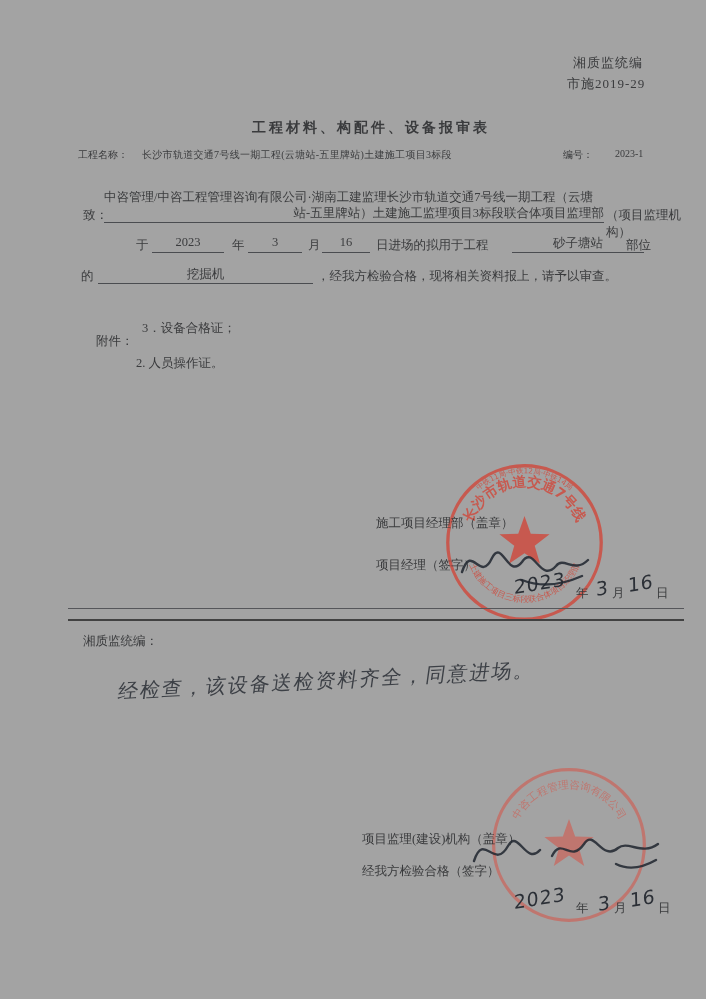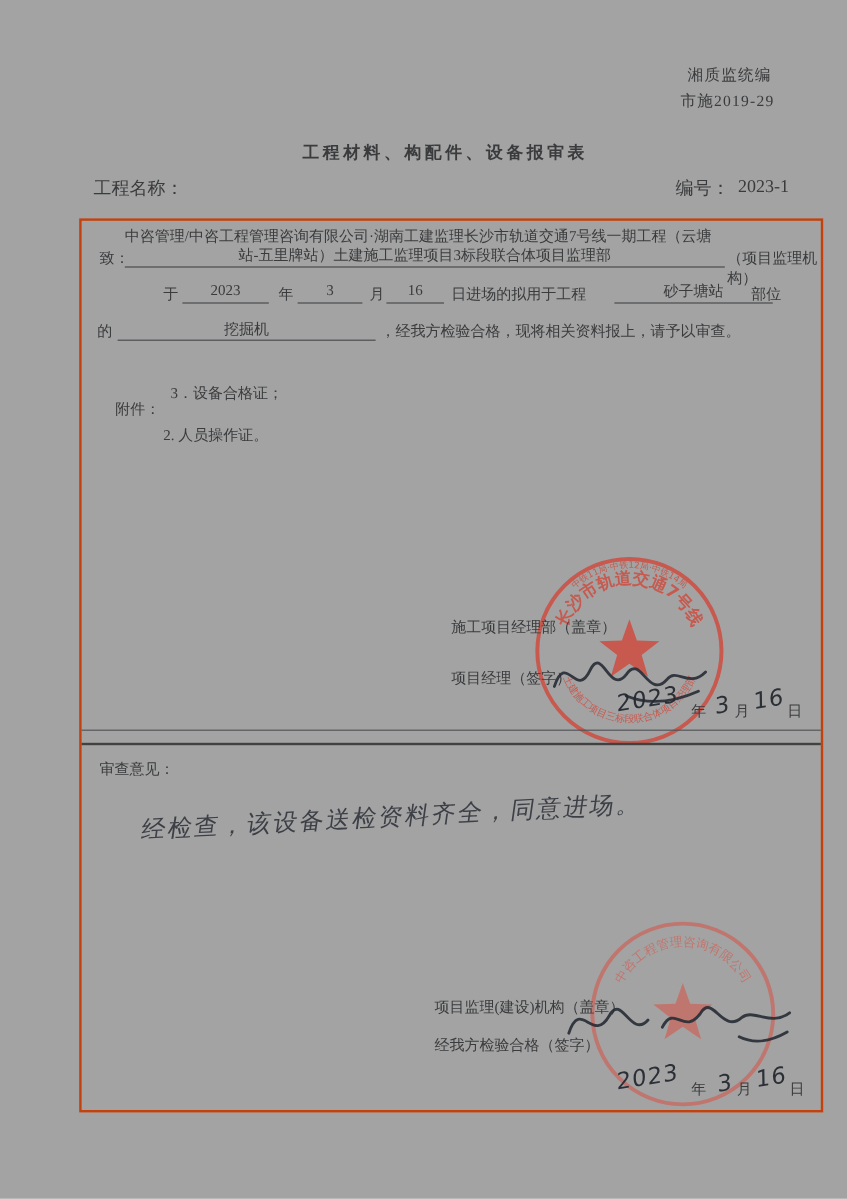--- a/index.html
+++ b/index.html
@@ -15,35 +15,35 @@
     margin:0 auto;
     padding-left:40px;
   }
   .abs{position:absolute;}
   .code-block{left:567px;top:52px;line-height:21px;font-size:13px;letter-spacing:1px;}
   .code-block .l1{padding-left:6px;}
   .form-title{
     left:0;top:101px;width:706px;text-align:center;
     font-size:14px;font-weight:bold;letter-spacing:3px;margin:18px;
   }
-  .project-row{top:148px;font-size:15px;}
+  .project-row{top:148px;font-size:10px;}
   .lbl-project{left:78px;}
   .val-project{left:142px;letter-spacing:.3px;}
   .lbl-number{left:563px;}
   .val-number{left:615px;}
   .form-box{
     left:66px;top:182px;width:616px;height:741px;
-    border:2px solid #c2410c;
+    border:2px solid #a3a3a3;
   }
   .blank{
     display:inline-block;position:absolute;
     border-bottom:1px solid #4a4c50;
     text-align:center;height:17px;
   }
-  .blank.left-align{text-align:center;}
+  .blank.left-align{text-align:right;}
   .divider1{left:0;top:424px;width:616px;border-top:1px solid #55565a;}
   .divider2{left:0;top:435px;width:616px;border-top:2px solid #414141;}
   .seal{pointer-events:none;}
   .seal-contractor{left:374px;top:276px;width:165px;height:165px;opacity:.82;}
   .seal-supervisor{left:420px;top:580px;width:162px;height:162px;opacity:.58;}
   .sig{stroke:#242a33;stroke-width:2.4;fill:none;stroke-linecap:round;opacity:.88;}
   .sig-contractor{left:388px;top:350px;z-index:5;}
   .sig-supervisor{left:398px;top:632px;z-index:5;}
   .hw{
     font-family:"DejaVu Sans", sans-serif;
@@ -72,20 +72,21 @@
 <div class="page">
 
   <div class="abs code-block">
     <div class="l1">湘质监统编</div>
     <div>市施2019-29</div>
   </div>
 
   <h1 class="abs form-title">工程材料、构配件、设备报审表</h1>
 
   <span class="abs project-row lbl-project">工程名称：</span>
+  <span class="abs project-row val-project">长沙市轨道交通7号线一期工程(云塘站-五里牌站)土建施工项目3标段</span>
   <span class="abs project-row lbl-number">编号：</span>
   <span class="abs project-row val-number">2023-1</span>
 
   <div class="abs form-box">
 
     <span class="abs" style="left:36px;top:5px;">中咨管理/中咨工程管理咨询有限公司·湖南工建监理长沙市轨道交通7号线一期工程（云塘</span>
     <span class="abs" style="left:15px;top:23px;">致：</span>
     <span class="blank left-align" style="left:36px;top:21px;width:500px;">站-五里牌站）土建施工监理项目3标段联合体项目监理部</span>
     <span class="abs" style="left:538px;top:23px;">（项目监理机构）</span>
 
@@ -137,21 +138,21 @@
     <span class="abs hw hw-num" style="left:446px;top:392px;">2023</span>
     <span class="abs date-unit" style="left:508px;top:401px;">年</span>
     <span class="abs hw hw-num" style="left:528px;top:394px;">3</span>
     <span class="abs date-unit" style="left:544px;top:401px;">月</span>
     <span class="abs hw hw-num" style="left:560px;top:390px;">16</span>
     <span class="abs date-unit" style="left:588px;top:401px;">日</span>
 
     <div class="abs divider1"></div>
     <div class="abs divider2"></div>
 
-    <span class="abs" style="left:15px;top:449px;">审查意见：</span>
+    <span class="abs" style="left:15px;top:449px;">湘质监统编：</span>
     <div class="abs hw review-comment">经检查，该设备送检资料齐全，同意进场。</div>
 
     <svg class="abs seal seal-supervisor" viewBox="0 0 200 200">
       <circle cx="100" cy="100" r="93" fill="none" stroke="#d4564a" stroke-width="4"></circle>
       <defs>
         <path id="arcTop2" d="M 30,100 A 70,70 0 0 1 170,100" fill="none"></path>
       </defs>
       <text class="svgtext" fill="#d4564a" font-size="13" text-anchor="middle">
         <textPath href="#arcTop2" startOffset="50%">中咨工程管理咨询有限公司</textPath>
       </text>

